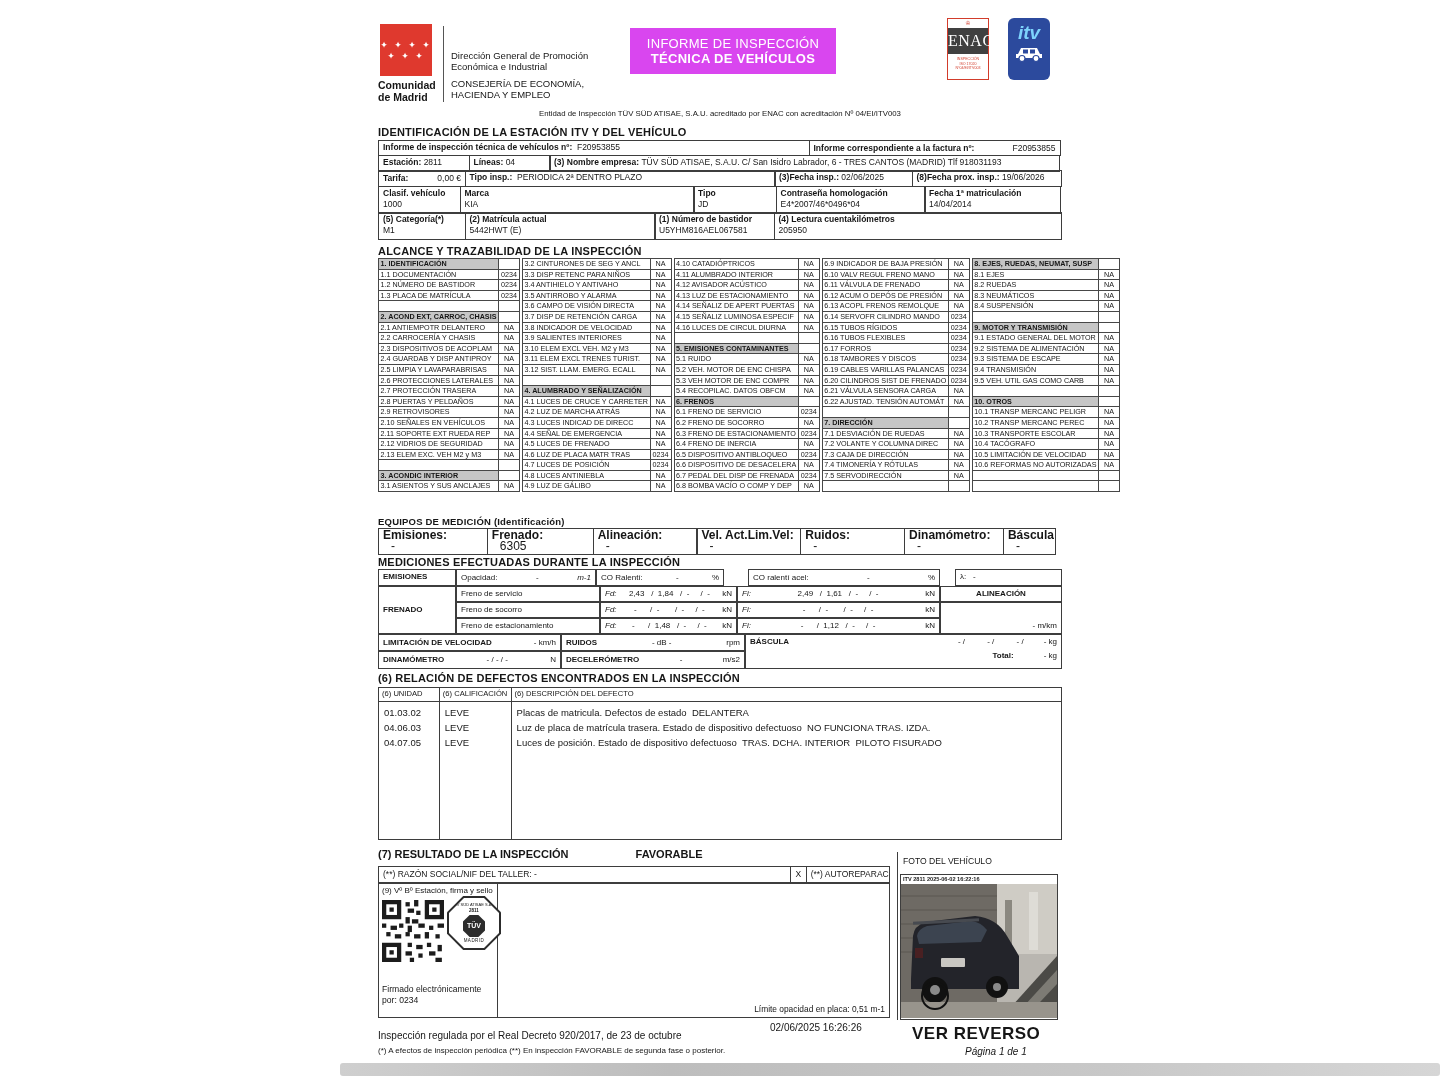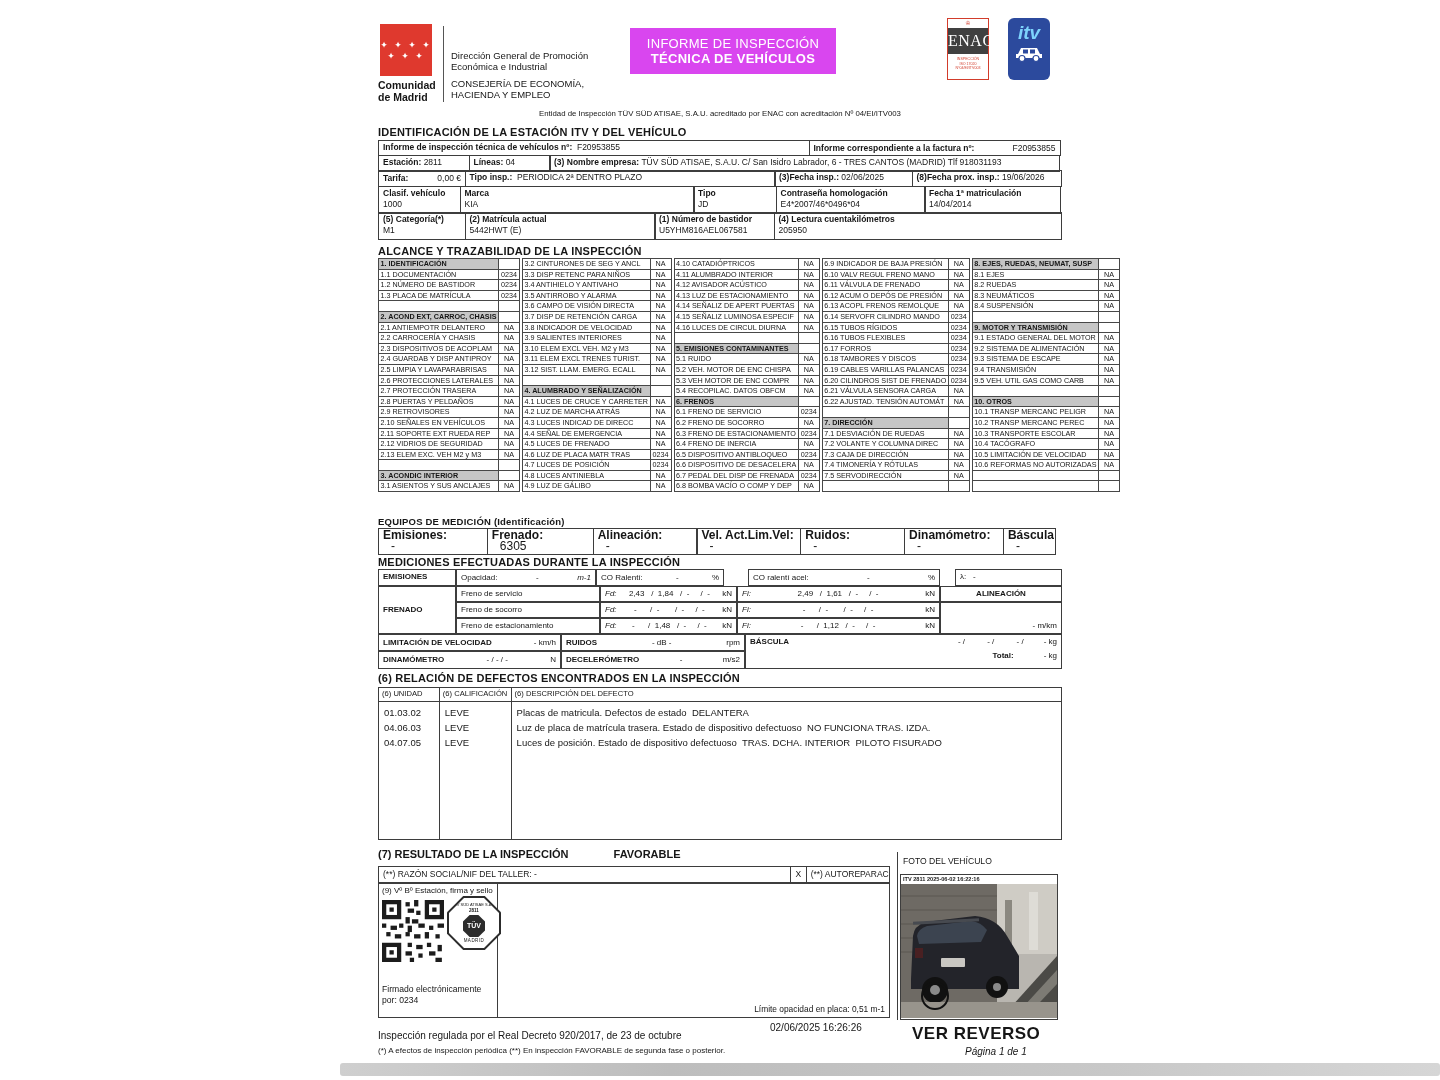--- a/index.html
+++ b/index.html
@@ -763,21 +763,21 @@
       </div>
     <div class="dcol dbody" style="left:132.6px; top:13.8px; width:551px; height:139px;">
         <div class="dline">Placas de matricula. Defectos de estado  DELANTERA</div>
         <div class="dline">Luz de placa de matrícula trasera. Estado de dispositivo defectuoso  NO FUNCIONA TRAS. IZDA.</div>
         <div class="dline">Luces de posición. Estado de dispositivo defectuoso  TRAS. DCHA. INTERIOR  PILOTO FISURADO</div>
       </div>
   </div>
 
   <div class="abs" style="left:378px; top:848px; font-size:11px; font-weight:bold;">
     <span>(7) RESULTADO DE LA INSPECCIÓN</span>
-    <span style="margin-left:42px;">FAVORABLE</span>
+    <span style="margin-left:64px;">FAVORABLE</span>
   </div>
   <div class="abs" style="left:897px; top:852px; height:168px; border-left:1.2px solid #3d3d3d;"></div>
   <div class="abs" style="left:903px; top:856px; font-size:8.6px;">FOTO DEL VEHÍCULO</div>
 
   <div class="abs resrow" style="left:378px; top:866px;">
     <div class="rcell" style="width:413px; height:17px;">(**) RAZÓN SOCIAL/NIF DEL TALLER: -</div>
     <div class="rcell" style="width:17px; height:17px; text-align:center;">X</div>
     <div class="rcell" style="width:84px; height:17px;">(**) AUTOREPARACIÓN</div>
   </div>
 

